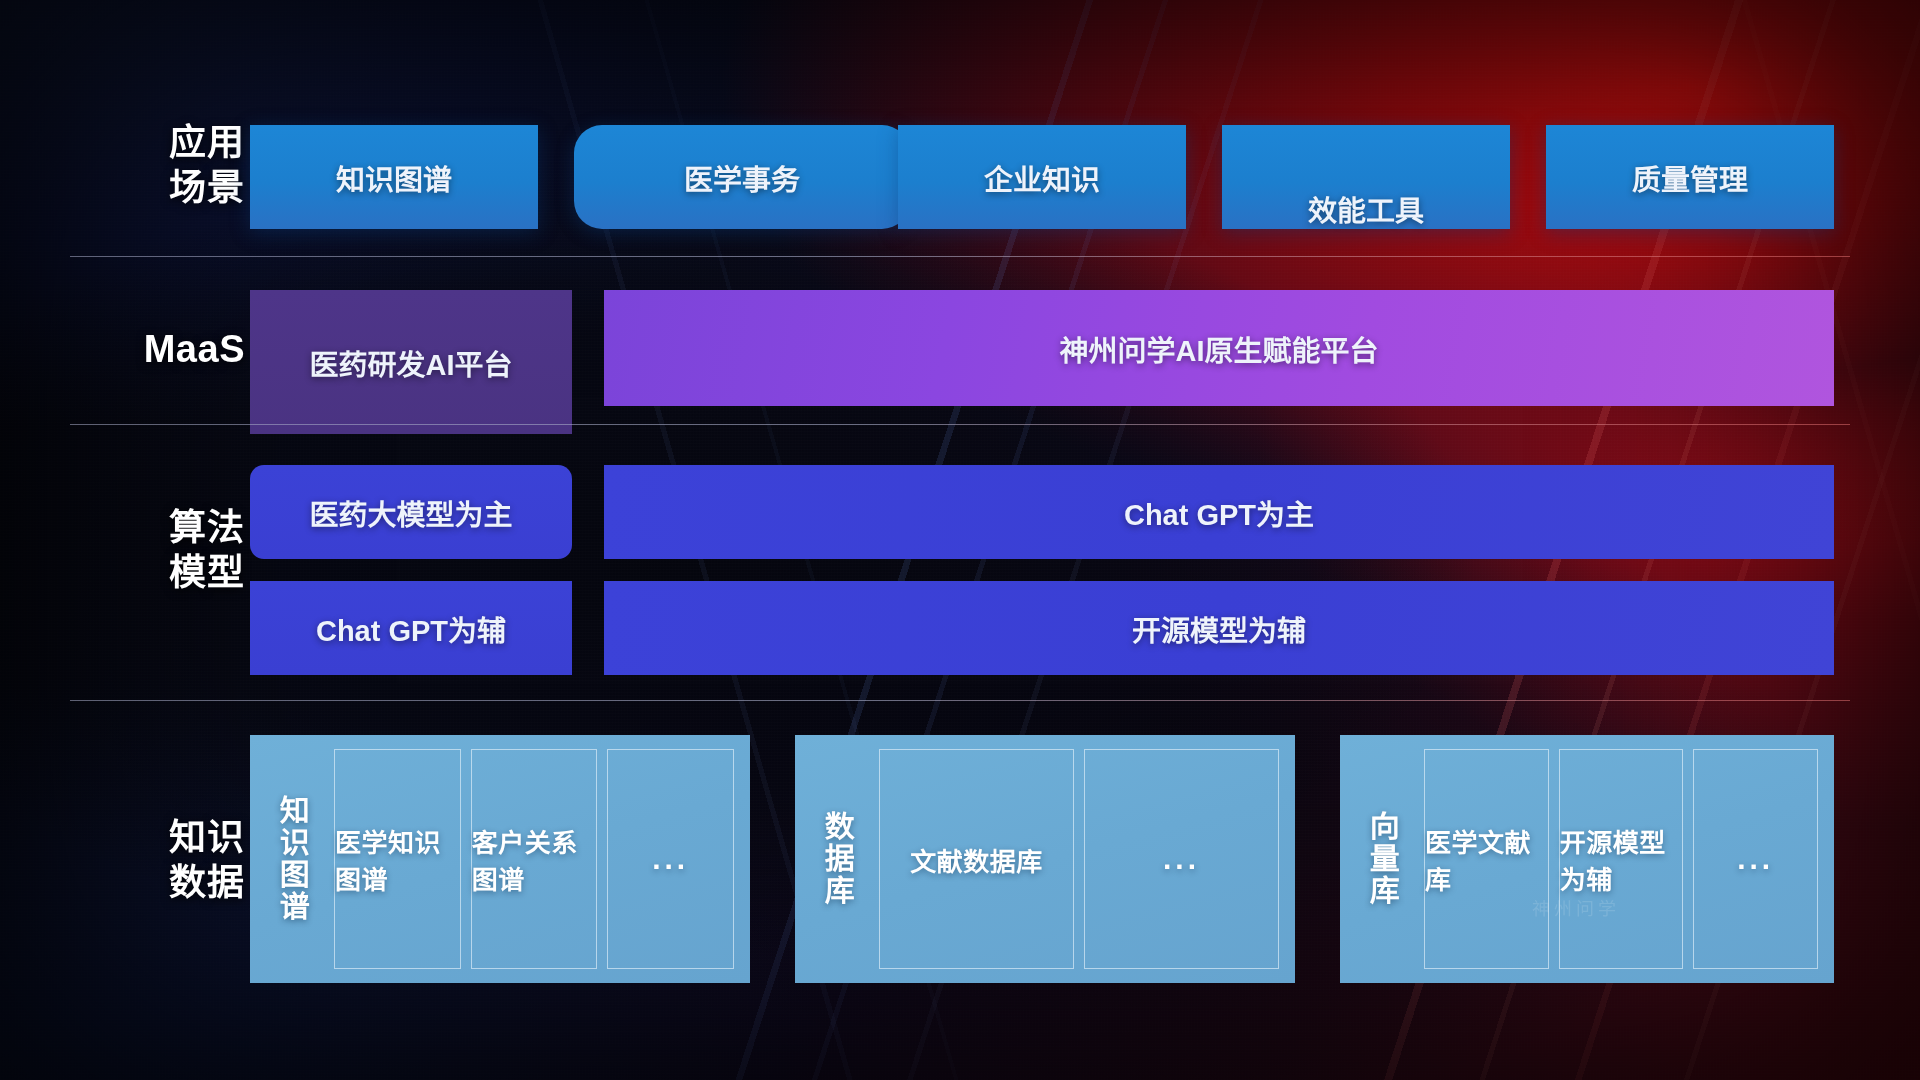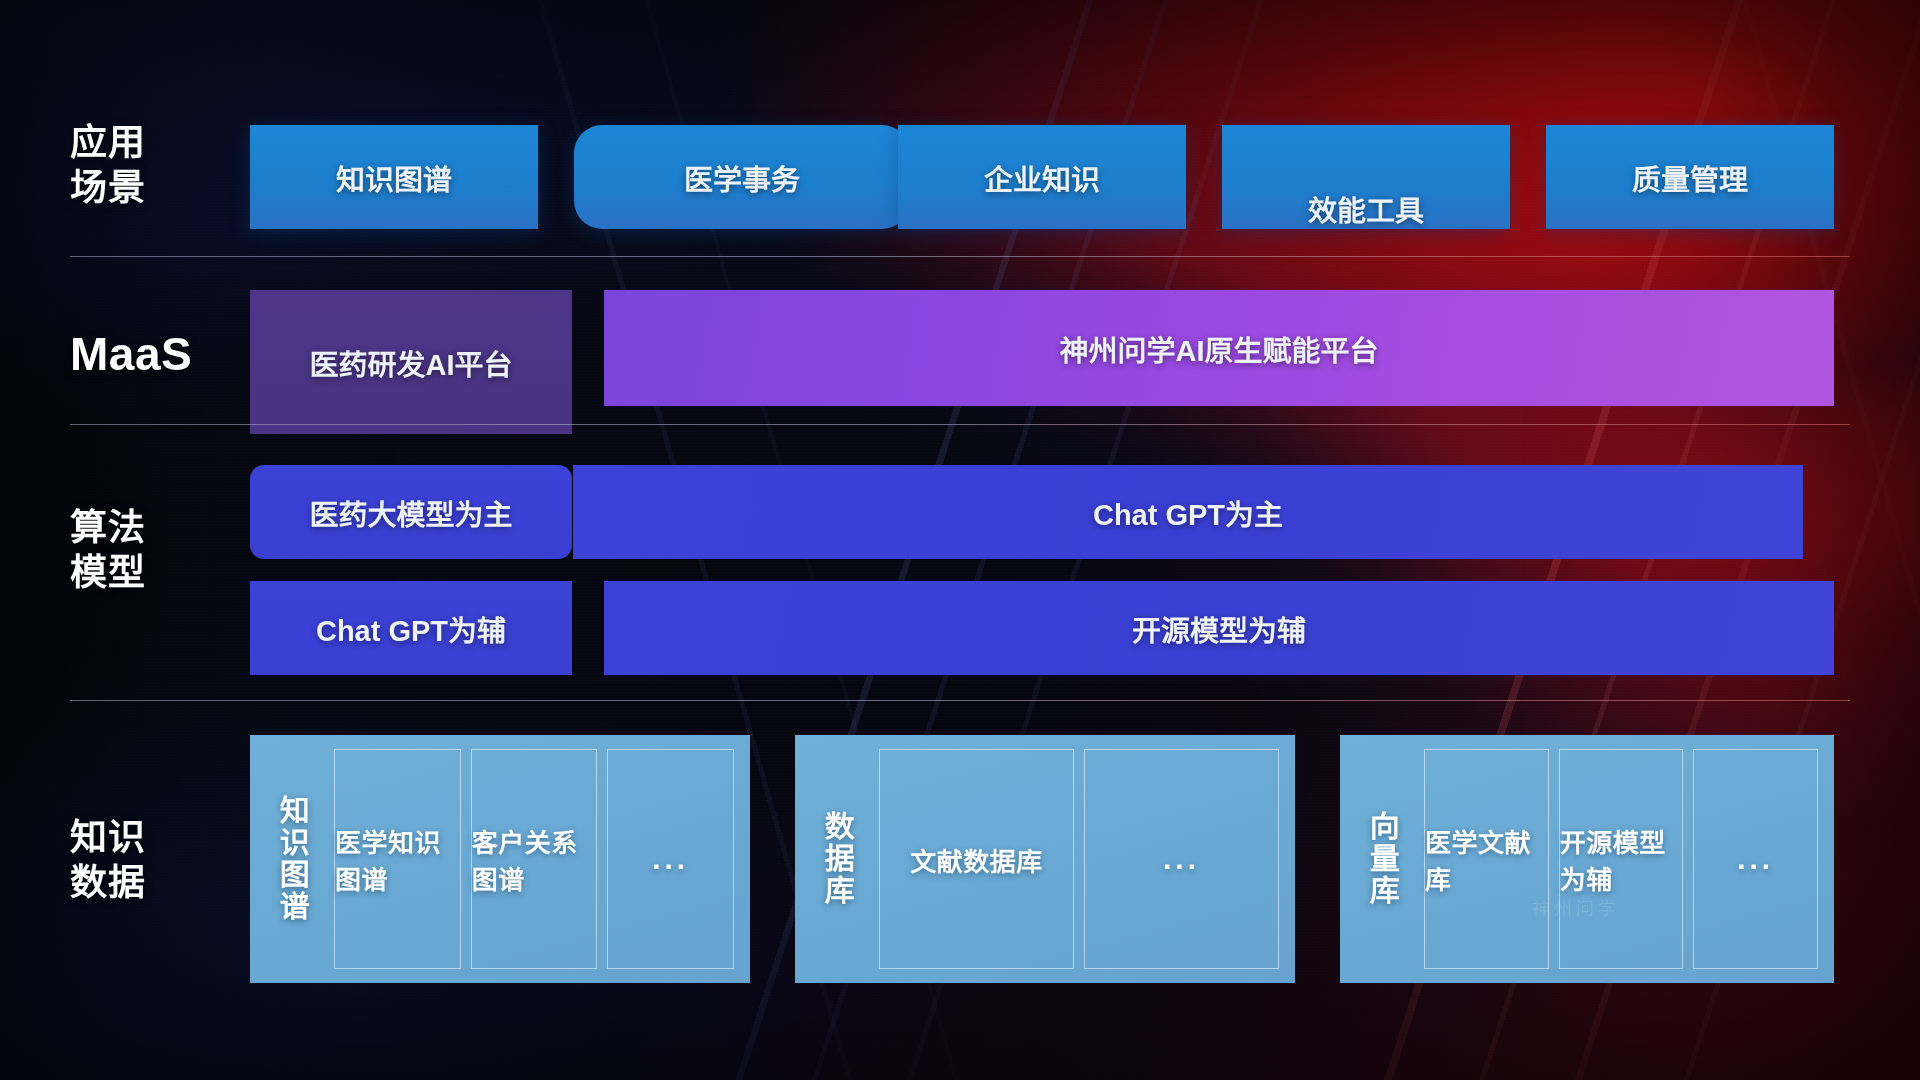--- a/index.html
+++ b/index.html
@@ -83,30 +83,30 @@
     position: absolute;
     inset: 0;
     padding: 0;
   }
 
   
   .row-label {
     position: absolute;
     left: 70px;
     width: 175px;
-    text-align: left;
+    text-align: right;
     color: #ffffff;
     font-weight: 700;
     letter-spacing: 1px;
     line-height: 1.22;
     text-shadow: 0 2px 10px rgba(0,0,0,0.85);
     white-space: pre-line;
   }
   .row-label.cn { font-size: 37px; }
-  .row-label.en { font-size: 46px; letter-spacing: 0.5px; }
+  .row-label.en { font-size: 38px; letter-spacing: 0.5px; }
 
   
   .divider {
     position: absolute;
     left: 70px;
     width: 1780px;
     height: 1px;
     background: linear-gradient(90deg,
         rgba(168,172,200,0.55) 0%,
         rgba(168,172,200,0.62) 45%,
@@ -263,21 +263,21 @@
     </div>
 
     <div class="divider" style="top:424px;"></div>
 
     <div class="row-label cn" style="top:505px;">算法
 模型</div>
 
     <div class="box algo-box" style="left:250px; top:465px; width:322px;border-radius:14px;">
       <span>医药大模型为主</span>
     </div>
-    <div class="box algo-box wide" style="left:573px; top:465px; width:1230px;">
+    <div class="box algo-box wide" style="left:604px; top:465px; width:1230px;">
       <span>Chat GPT为主</span>
     </div>
 
     <div class="box algo-box" style="left:250px; top:581px; width:322px;">
       <span>Chat GPT为辅</span>
     </div>
     <div class="box algo-box wide" style="left:604px; top:581px; width:1230px;">
       <span>开源模型为辅</span>
     </div>
 

